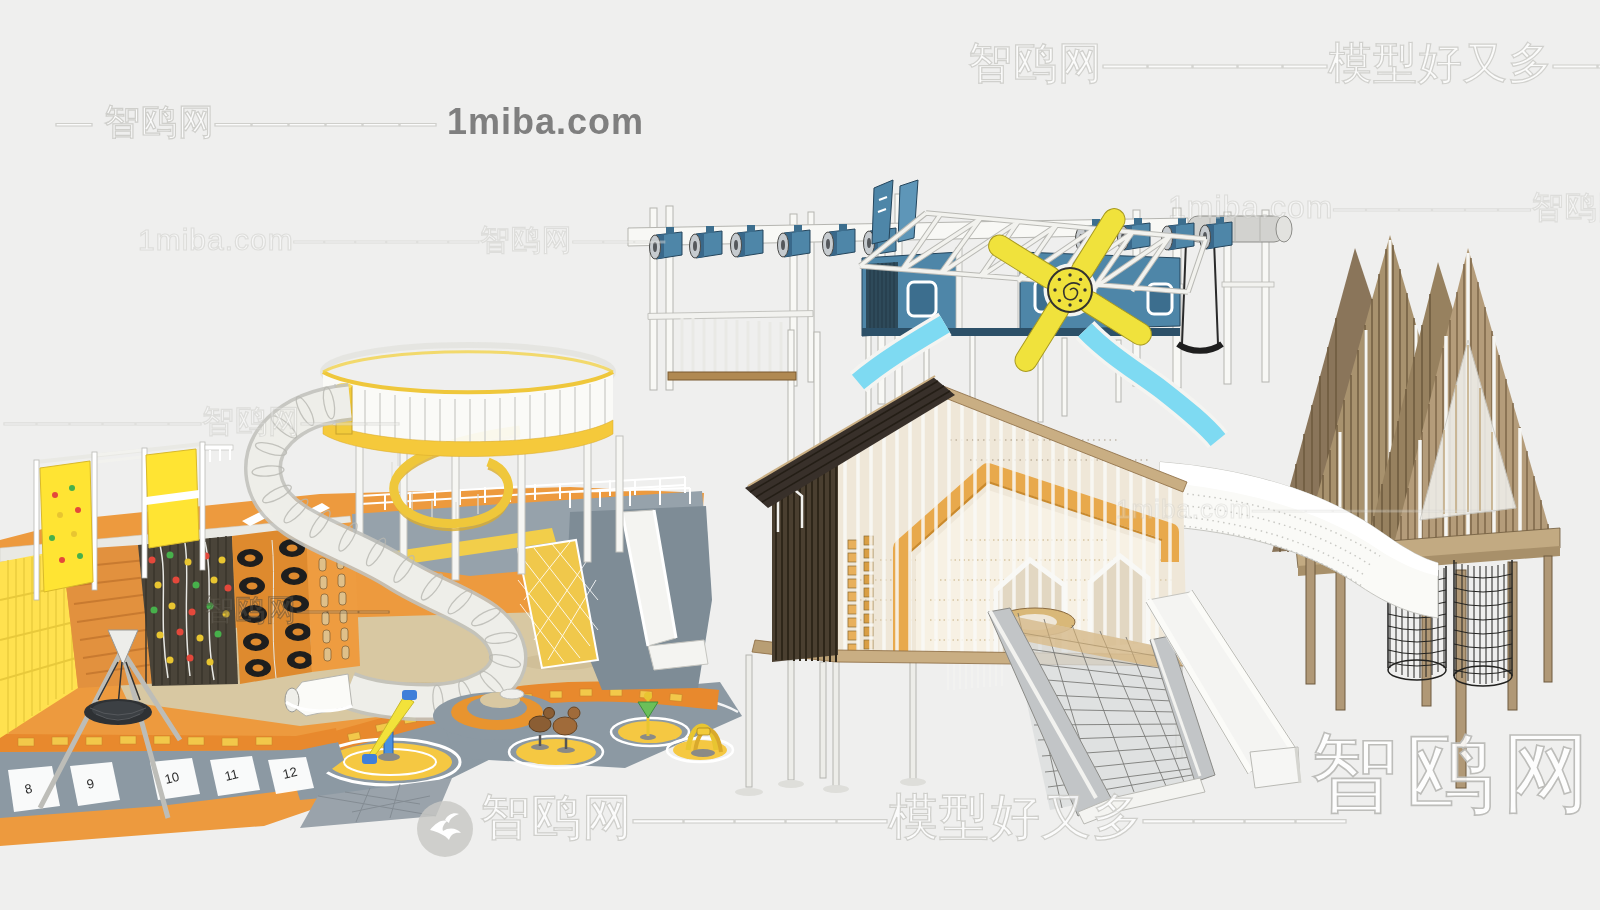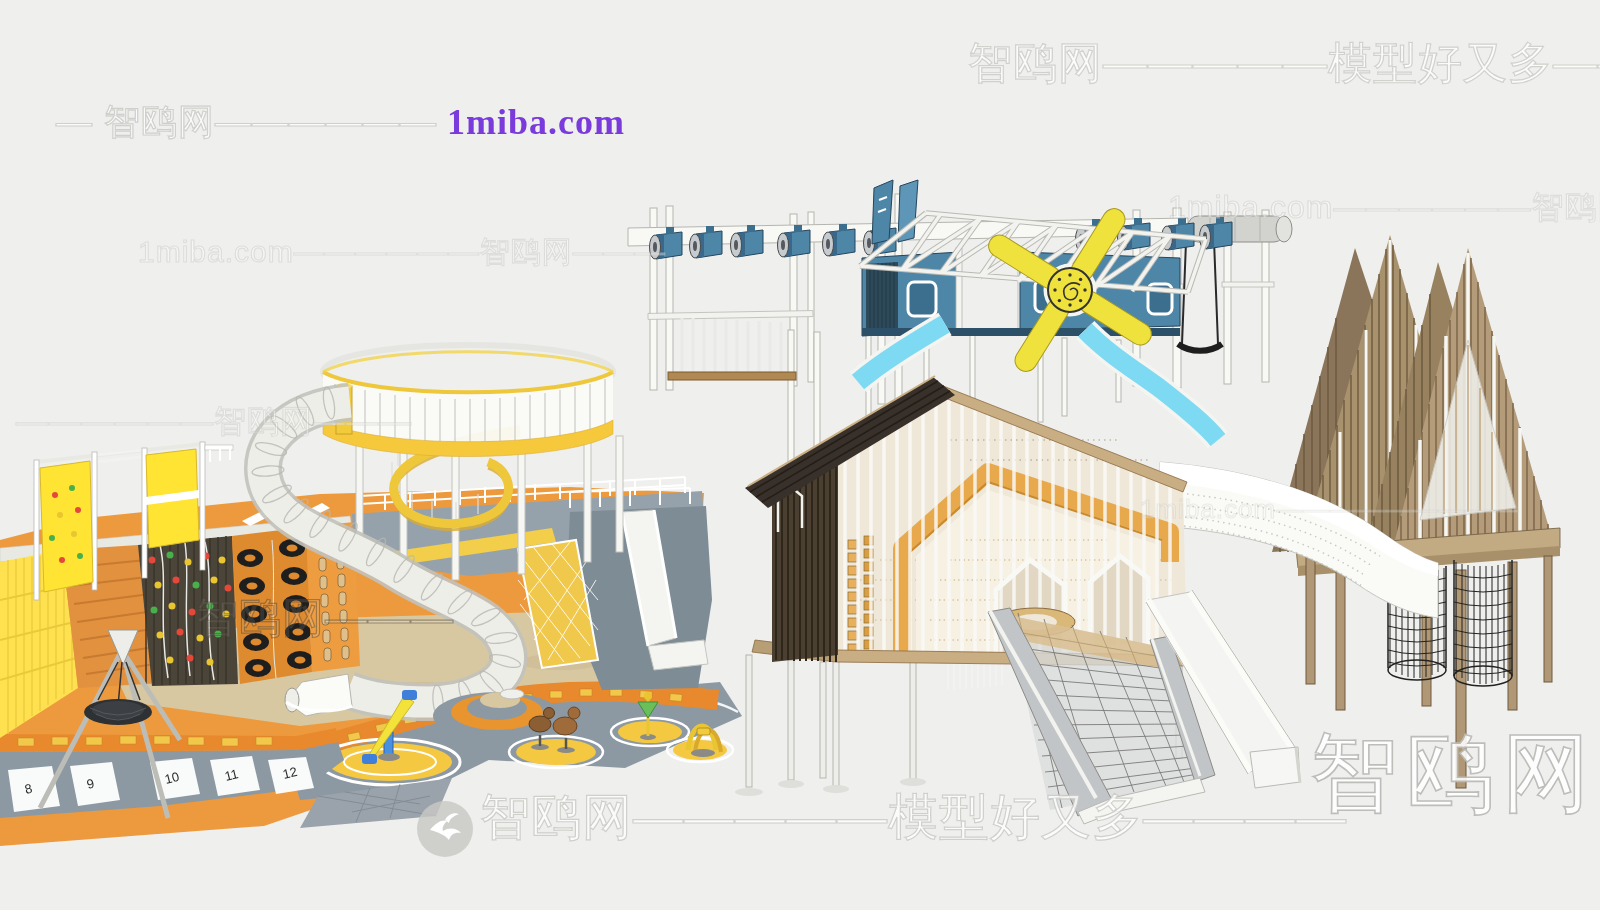--- a/index.html
+++ b/index.html
@@ -5,29 +5,29 @@
   html,body{margin:0;padding:0;background:#e9e9e8;}
   #stage{position:relative;width:1600px;height:910px;background:#efefee;overflow:hidden;
          font-family:"Liberation Sans",sans-serif;}
   #scene-svg{position:absolute;left:0;top:0;}
   .wm{position:absolute;white-space:nowrap;pointer-events:none;
       color:rgba(255,255,255,0.85);-webkit-text-stroke:1.2px rgba(201,201,197,0.95);
       letter-spacing:1px;font-family:"Liberation Sans",sans-serif;}
   .wm-soft{opacity:.5;}
   .wm-softer{opacity:.35;}
   .wm-dark{color:rgba(255,255,255,0.10);-webkit-text-stroke:1.2px rgba(72,64,52,0.45);}
-  .wm-url{color:#6d28d9;-webkit-text-stroke:0;font-weight:bold;margin-left:10px;font-family:Liberation Serif, serif;}
+  .wm-url{color:#737373;-webkit-text-stroke:0;font-weight:bold;margin-left:10px;}
   #wm-top-right{left:968px;top:34px;font-size:44px;opacity:.85;}
   #wm-top-left{left:56px;top:98px;font-size:36px;opacity:.9;}
-  #wm-row2-left{left:138px;top:220px;font-size:30px;margin-top:12px;}
-  #wm-row3-left{left:16px;top:400px;font-size:32px;}
+  #wm-row2-left{left:138px;top:220px;font-size:30px;}
+  #wm-row3-left{left:4px;top:400px;font-size:32px;}
   #wm-row1-right{left:1168px;top:186px;font-size:32px;}
   #wm-row2-right{left:1140px;top:334px;font-size:34px;}
-  #wm-row3-right{left:1116px;top:494px;font-size:26px;padding-left:24px;}
-  #wm-orange{left:196px;top:590px;font-size:42px;}
+  #wm-row3-right{left:1116px;top:494px;font-size:26px;}
+  #wm-orange{left:204px;top:590px;font-size:30px;}
   #wm-bottom-center{left:480px;top:784px;font-size:50px;opacity:.9;}
   #wm-brand{left:1310px;top:714px;font-size:88px;letter-spacing:8px;opacity:.95;
             color:rgba(255,255,255,0.93);-webkit-text-stroke:1.6px #bbbbb8;}
   #wm-id{left:1352px;top:826px;font-size:36px;font-weight:bold;letter-spacing:1px;
          color:#fcfcfa;-webkit-text-stroke:1.5px #474745;}
   #logo-badge{position:absolute;left:416px;top:800px;width:58px;height:58px;pointer-events:none;}
 </style>
 </head>
 <body>
 

